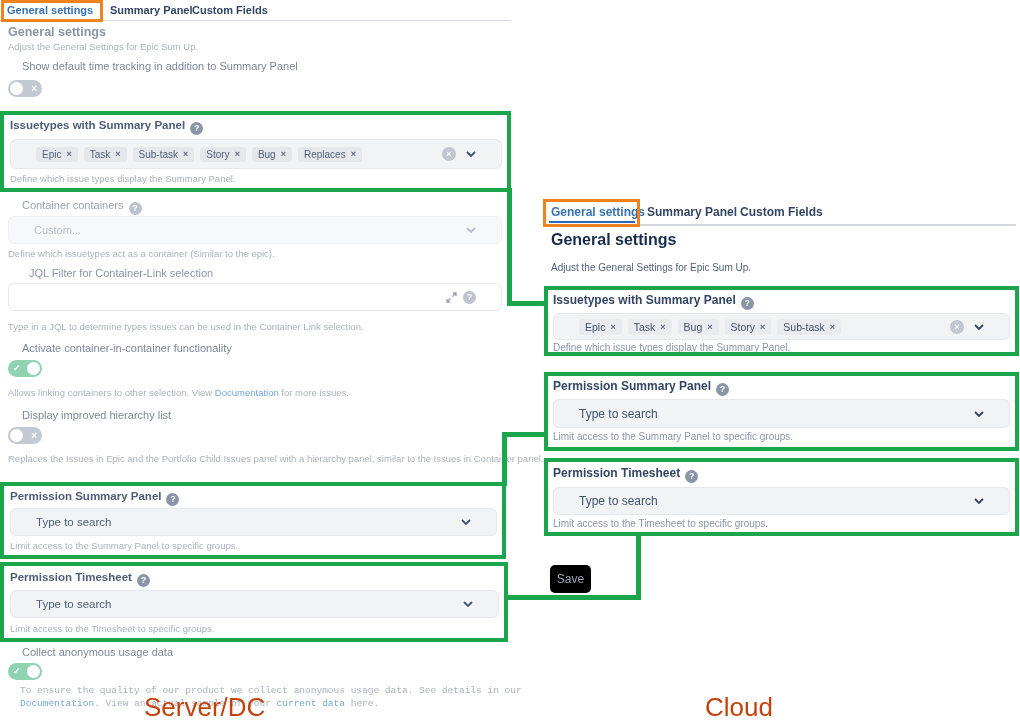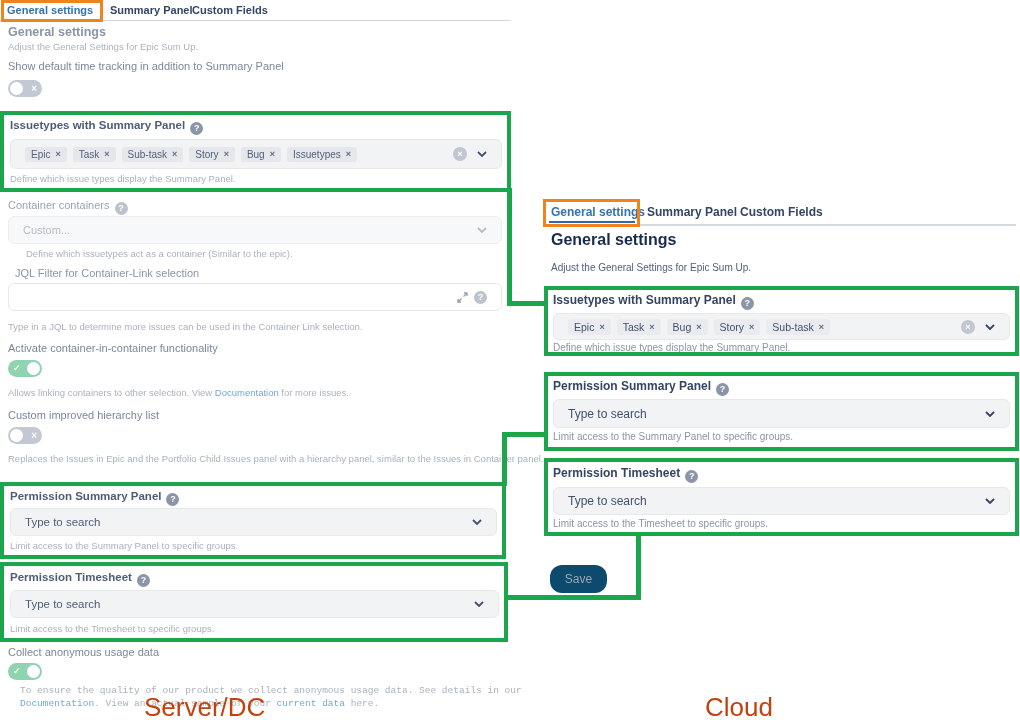--- a/index.html
+++ b/index.html
@@ -13,33 +13,33 @@
   
   .tab{position:absolute;font-weight:bold;white-space:nowrap;cursor:pointer;}
   .srv .tab{font-size:11px;color:#344563;}
   .cld .tab{font-size:12px;color:#344563;}
   .tab.active{color:#3572b0;}
   .tabline{position:absolute;background:#d5d9df;}
   .bluebar{position:absolute;background:#2f68b3;height:2px;}
   
   .s-head{position:absolute;font-size:12.5px;font-weight:bold;color:#8b95a7;}
   .s-sub{position:absolute;font-size:9.5px;color:#aab2be;}
-  .s-label{position:absolute;font-size:11px;color:#7d8799;white-space:nowrap;}
+  .s-label{position:absolute;font-size:11px;color:#7d8799;white-space:nowrap;margin-left:14px;}
   .s-label.pale{color:#9aa4b3;}
   .s-boxlabel{position:absolute;font-size:11.5px;font-weight:600;color:#4e5d76;white-space:nowrap;}
   .s-help{position:absolute;font-size:9.5px;color:#aab2be;white-space:nowrap;}
   .s-help.wrap{white-space:normal;line-height:13px;}
   .s-link{color:#74a7d8;cursor:pointer;}
   
   .c-head{position:absolute;font-size:16px;font-weight:bold;color:#172b4d;}
   .c-sub{position:absolute;font-size:10px;color:#505f79;}
   .c-boxlabel{position:absolute;font-size:12px;font-weight:600;color:#344563;white-space:nowrap;}
   .c-help{position:absolute;font-size:10px;color:#8b95a7;white-space:nowrap;}
   
-  .field{position:absolute;box-sizing:border-box;border-radius:6px;display:flex;align-items:center;padding:0 14px;cursor:pointer;}
+  .field{position:absolute;box-sizing:border-box;border-radius:6px;display:flex;align-items:center;padding:0 25px;cursor:pointer;}
   .field.gray{background:#f2f3f5;border:1px solid #e6e8ec;}
   .field.pale{background:#f7f8fa;border:1px solid #edeef2;}
   .field.white{background:#ffffff;border:1px solid #e6e8ec;}
   .ph-dark{font-size:11.5px;color:#4e5d76;}
   .ph-pale{font-size:11px;color:#b6bdc8;}
   .c-ph{font-size:12px;color:#42526e;}
   .sp{flex:1;}
   .tag{display:inline-flex;align-items:center;background:#e5e7eb;border-radius:3px;padding:2px 6px;margin-right:6px;font-size:10px;color:#52627c;white-space:nowrap;cursor:pointer;}
   .cld-tag{font-size:10.5px;color:#42526e;background:#e9ebee;}
   .tagx{margin-left:5px;font-size:9px;font-weight:bold;color:#5e6c84;}
@@ -49,21 +49,21 @@
   
   .tgl{position:absolute;width:34px;height:17px;border-radius:10px;cursor:pointer;}
   .tgl .knob{position:absolute;width:13px;height:13px;border-radius:50%;background:#fff;top:2px;}
   .tgl.off{background:#c3c9d2;}
   .tgl.off .knob{left:2px;}
   .tgl.off .glyph{position:absolute;right:5px;top:2px;color:#fff;font-size:10px;font-weight:bold;line-height:13px;}
   .tgl.on{background:#8fd3b0;}
   .tgl.on .knob{right:2px;}
   .tgl.on .glyph{position:absolute;left:5px;top:2px;color:#fff;font-size:9px;font-weight:bold;line-height:13px;}
   
-  .savebtn{position:absolute;width:57px;height:28px;background:#0c4a6e;border-radius:12px;color:#9aa5b4;font-size:12px;display:flex;align-items:center;justify-content:center;cursor:pointer;}
+  .savebtn{position:absolute;width:41px;height:28px;background:#000000;border-radius:5px;color:#9aa5b4;font-size:12px;display:flex;align-items:center;justify-content:center;cursor:pointer;}
 </style>
 </head>
 <body>
 
 <div id="page">
 
   <div class="srv">
 
     <div class="tab active abs" style="left:7px;top:4px;">General settings</div>
     <div class="tab abs" style="left:110px;top:4px;">Summary Panel</div>
@@ -98,21 +98,21 @@
           </span>
         <span class="tag">
             <span>Story</span>
             <span class="tagx">×</span>
           </span>
         <span class="tag">
             <span>Bug</span>
             <span class="tagx">×</span>
           </span>
         <span class="tag">
-            <span>Issuetypes</span>
+            <span>Replaces</span>
             <span class="tagx">×</span>
           </span>
         <span class="sp"></span>
         <span class="clear">×</span>
         <svg width="10" height="6" viewBox="0 0 10 6">
             <path d="M1 1l4 4 4-4" fill="none" stroke="#42526e" stroke-width="1.8"></path>
           </svg>
       </div>
       <div class="s-help" style="left:10px;top:62px;">Define which issue types display the Summary Panel.</div>
     </div>
@@ -120,42 +120,42 @@
     <div class="s-label pale" style="left:8px;top:199px;">
       <span>Container containers</span><span class="qicon pale">?</span>
     </div>
     <div class="field pale" style="left:8px;top:216px;width:494px;height:28px;">
       <span class="ph-pale">Custom...</span>
       <span class="sp"></span>
       <svg width="10" height="6" viewBox="0 0 10 6">
           <path d="M1 1l4 4 4-4" fill="none" stroke="#b6bdc8" stroke-width="1.8"></path>
         </svg>
     </div>
-    <div class="s-help" style="left:8px;top:248px;margin-left:18px;">Define which issuetypes act as a container (Similar to the epic).</div>
+    <div class="s-help" style="left:8px;top:248px;">Define which issuetypes act as a container (Similar to the epic).</div>
 
     <div class="s-label" style="left:15px;top:267px;color:#8b95a7;">JQL Filter for Container-Link selection</div>
     <div class="field white" style="left:8px;top:283px;width:494px;height:28px;">
       <span class="sp"></span>
       <svg width="11" height="11" viewBox="0 0 11 11" style="margin-right:6px;">
           <path d="M7 1h3v3M10 1L6.5 4.5M4 10H1V7M1 10l3.5-3.5" stroke="#97a0af" stroke-width="1.3" fill="none"></path>
         </svg>
       <span class="qicon pale" style="margin-left:0;">?</span>
     </div>
-    <div class="s-help" style="left:8px;top:321px;">Type in a JQL to determine more issues can be used in the Container Link selection.</div>
+    <div class="s-help" style="left:8px;top:321px;">Type in a JQL to determine types issues can be used in the Container Link selection.</div>
 
     <div class="s-label" style="left:8px;top:342px;">Activate container-in-container functionality</div>
     <div class="tgl on" style="left:8px;top:360px;">
       <span class="knob"></span>
       <span class="glyph">✓</span>
     </div>
     <div class="s-help" style="left:8px;top:387px;">
       <span>Allows linking containers to other selection. View </span><span class="s-link">Documentation</span><span> for more issues.</span>
     </div>
 
-    <div class="s-label" style="left:8px;top:409px;">Custom improved hierarchy list</div>
+    <div class="s-label" style="left:8px;top:409px;">Display improved hierarchy list</div>
     <div class="tgl off" style="left:8px;top:427px;">
       <span class="knob"></span>
       <span class="glyph">×</span>
     </div>
     <div class="s-help" style="left:8px;top:453px;">Replaces the Issues in Epic and the Portfolio Child Issues panel with a hierarchy panel, similar to the Issues in Container panel.</div>
 
     <div class="abs" style="left:0;top:482px;width:506px;height:77px;">
       <div class="s-boxlabel" style="left:10px;top:8px;">
         <span>Permission Summary Panel</span><span class="qicon">?</span>
       </div>

